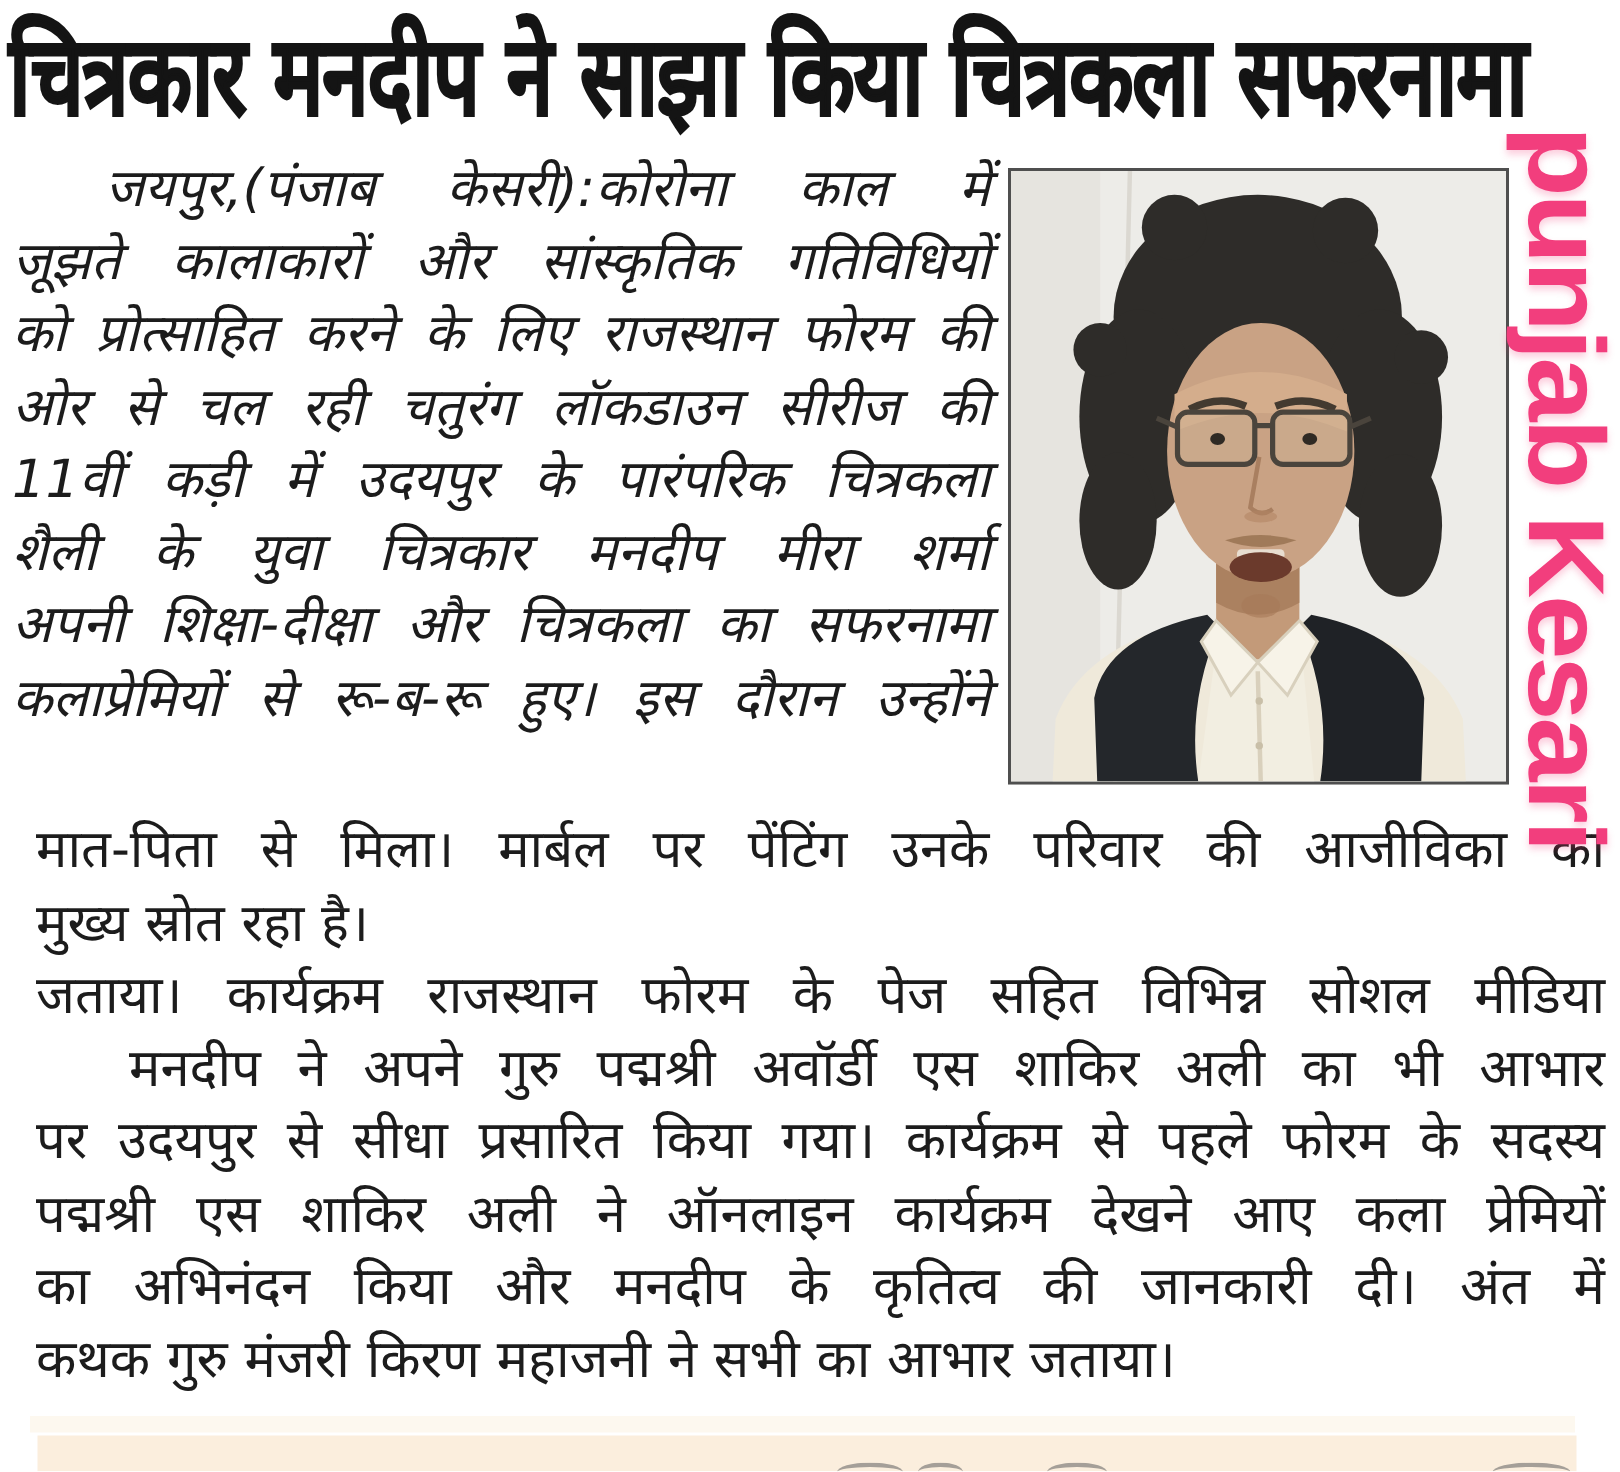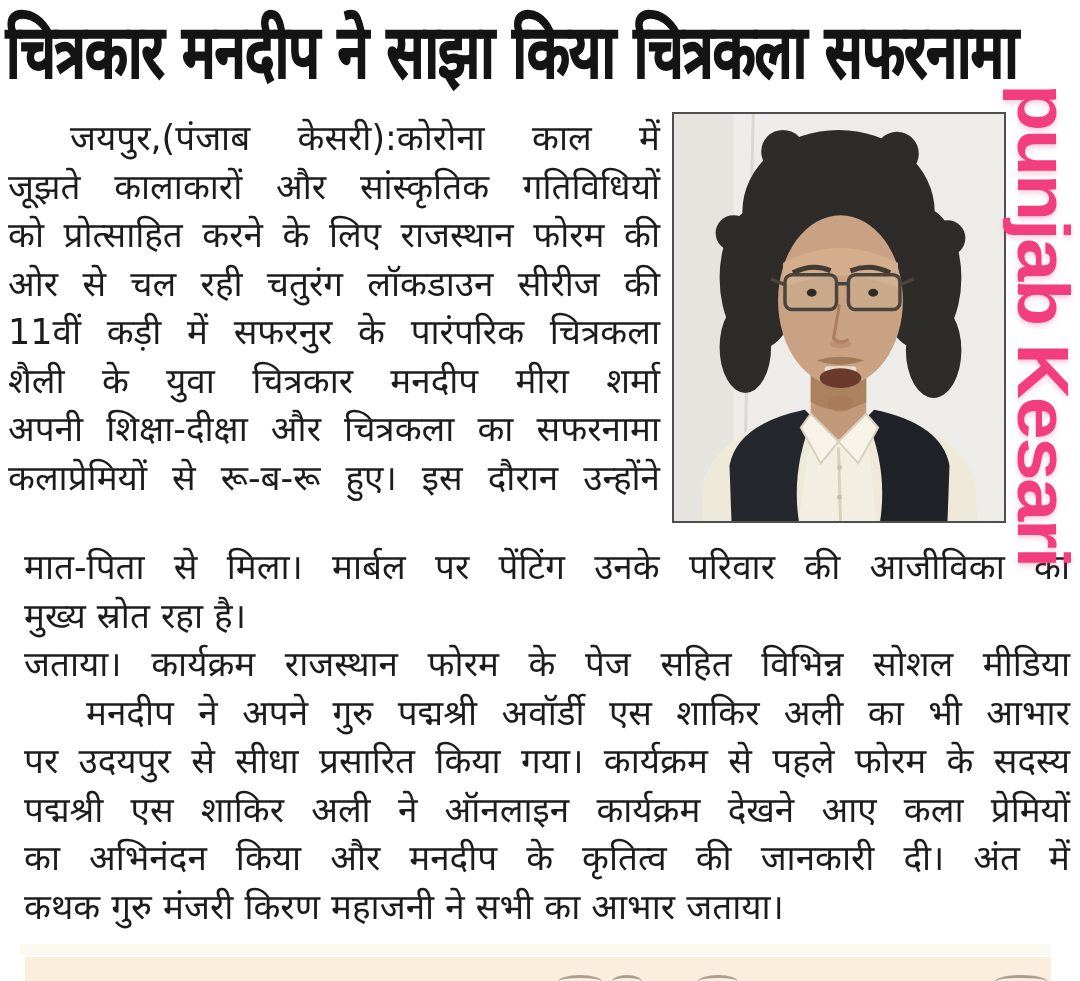--- a/index.html
+++ b/index.html
@@ -14,21 +14,21 @@
     font-size:73px;line-height:100px;font-weight:900;color:#141414;
     -webkit-text-stroke:1.6px #141414;letter-spacing:-1px;
   }
   
   .bodyline{
     font-size:35px;line-height:48.5px;color:#1c1c1c;
     font-weight:500;letter-spacing:0px;
   }
   .just{text-align:justify;text-align-last:justify;}
   .indent{text-indent:62px;}
-  .colblock{position:absolute;left:8px;top:114px;width:652px;}
+  .colblock{position:absolute;left:8px;top:102px;width:652px;font-style:italic;}
   .wideblock{position:absolute;left:24px;top:543px;width:1046px;}
   
   .photo-frame{
     position:absolute;left:672px;top:112px;width:334px;height:411px;
     border:2px solid #4f4f4f;box-sizing:border-box;background:#ecebe8;
     overflow:hidden;
   }
   .photo-frame svg{display:block;width:100%;height:100%;}
   
   .watermark-wrap{
@@ -60,21 +60,21 @@
 
   <div class="headline-wrap">
     <span class="headline" style="transform: scaleX(0.763774);">चित्रकार मनदीप ने साझा किया चित्रकला सफरनामा</span>
   </div>
 
   <div class="colblock">
     <div class="bodyline just indent">जयपुर,(पंजाब केसरी):कोरोना काल में</div>
     <div class="bodyline just">जूझते कालाकारों और सांस्कृतिक गतिविधियों</div>
     <div class="bodyline just">को प्रोत्साहित करने के लिए राजस्थान फोरम की</div>
     <div class="bodyline just">ओर से चल रही चतुरंग लॉकडाउन सीरीज की</div>
-    <div class="bodyline just">11वीं कड़ी में सफरनुर के पारंपरिक चित्रकला</div>
+    <div class="bodyline just">11वीं कड़ी में उदयपुर के पारंपरिक चित्रकला</div>
     <div class="bodyline just">शैली के युवा चित्रकार मनदीप मीरा शर्मा</div>
     <div class="bodyline just">अपनी शिक्षा-दीक्षा और चित्रकला का सफरनामा</div>
     <div class="bodyline just">कलाप्रेमियों से रू-ब-रू हुए। इस दौरान उन्होंने</div>
   </div>
 
   <div class="wideblock">
     <div class="bodyline just">मात-पिता से मिला। मार्बल पर पेंटिंग उनके परिवार की आजीविका का</div>
     <div class="bodyline">मुख्य स्रोत रहा है।</div>
     <div class="bodyline just">जताया। कार्यक्रम राजस्थान फोरम के पेज सहित विभिन्न सोशल मीडिया</div>
     <div class="bodyline just indent">मनदीप ने अपने गुरु पद्मश्री अवॉर्डी एस शाकिर अली का भी आभार</div>

